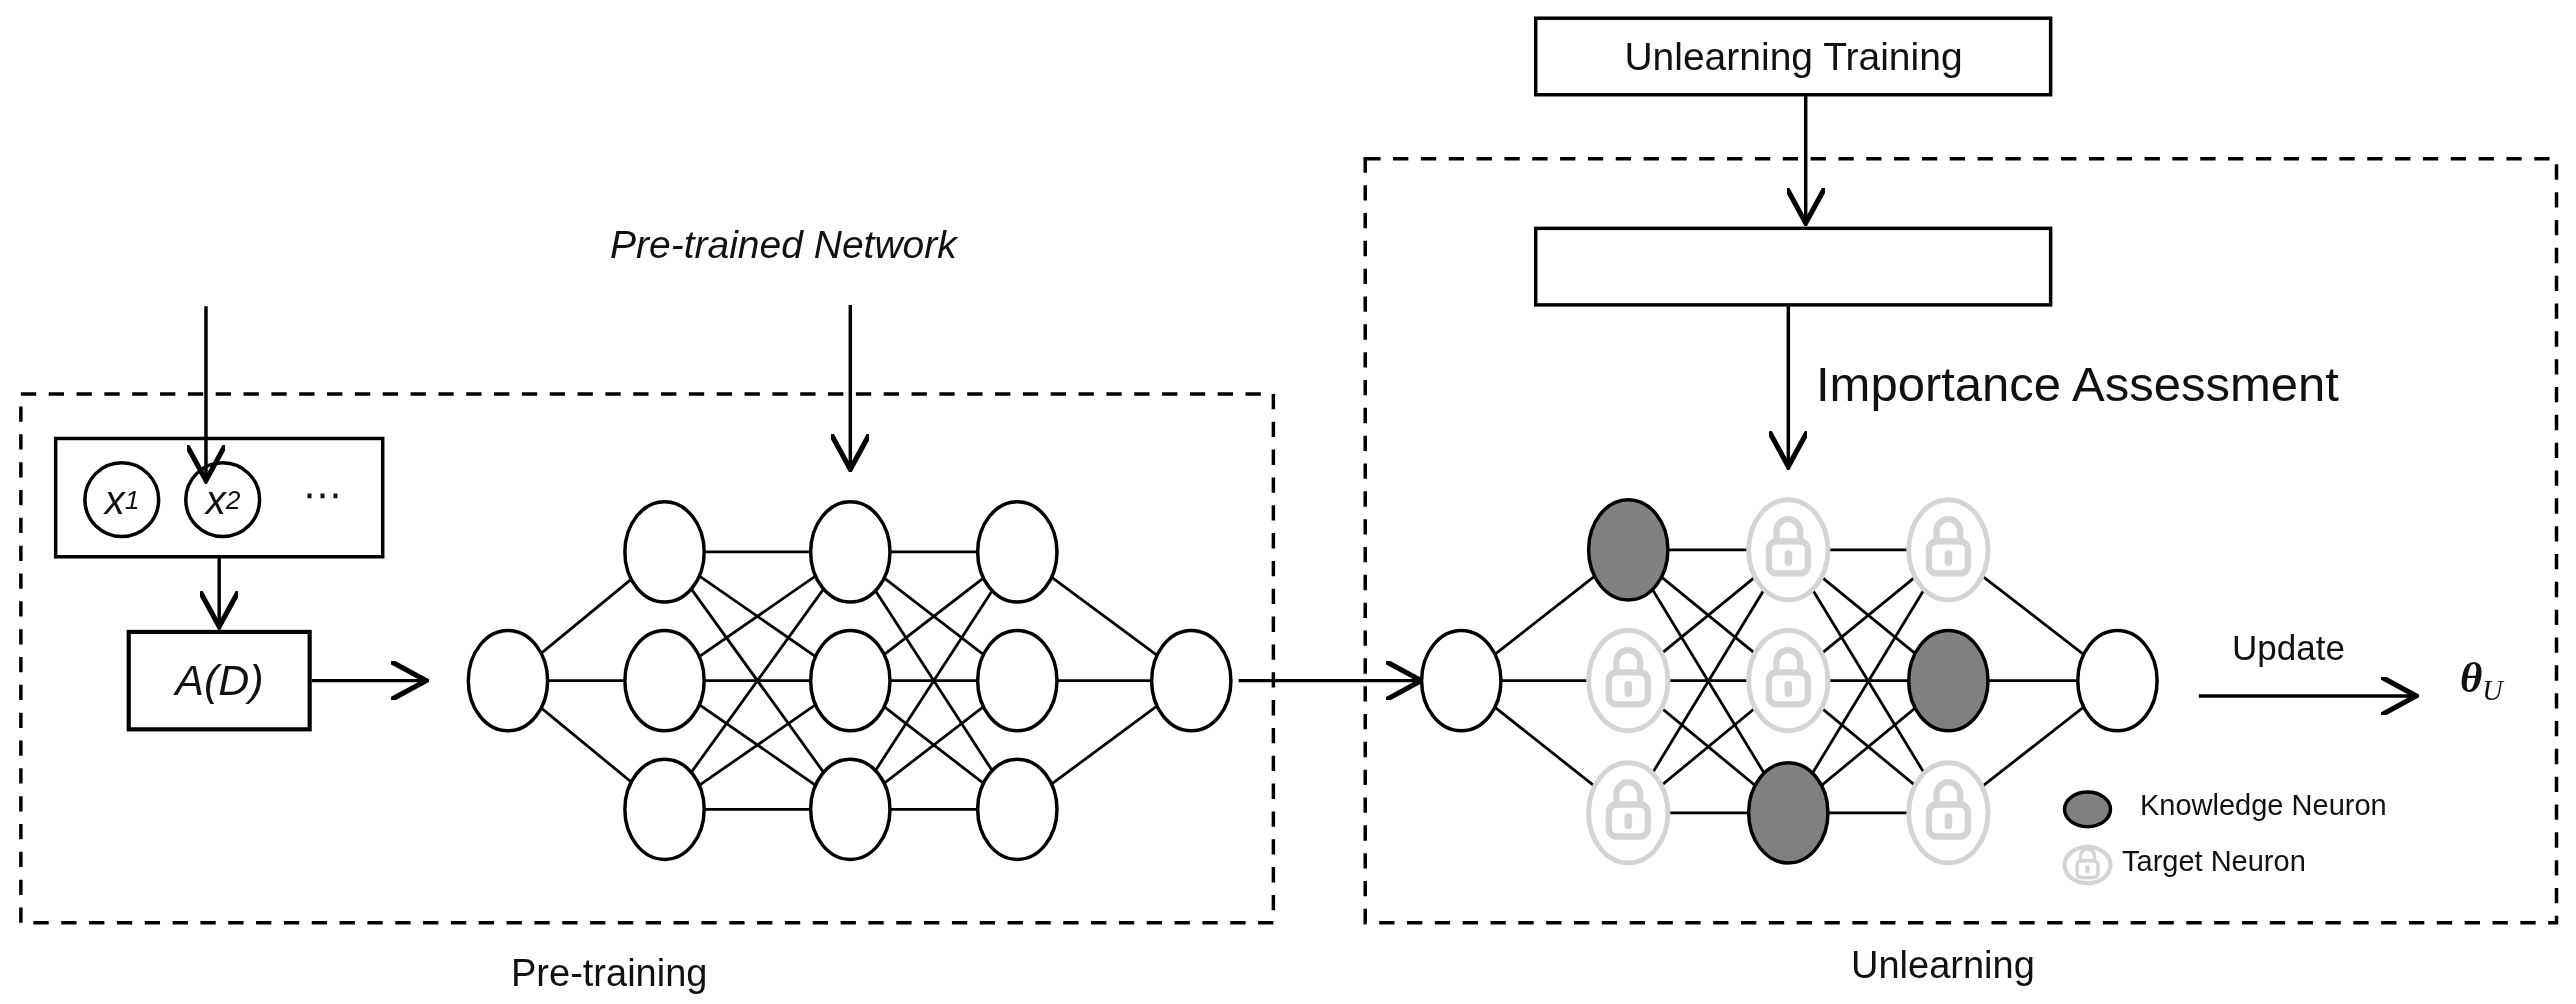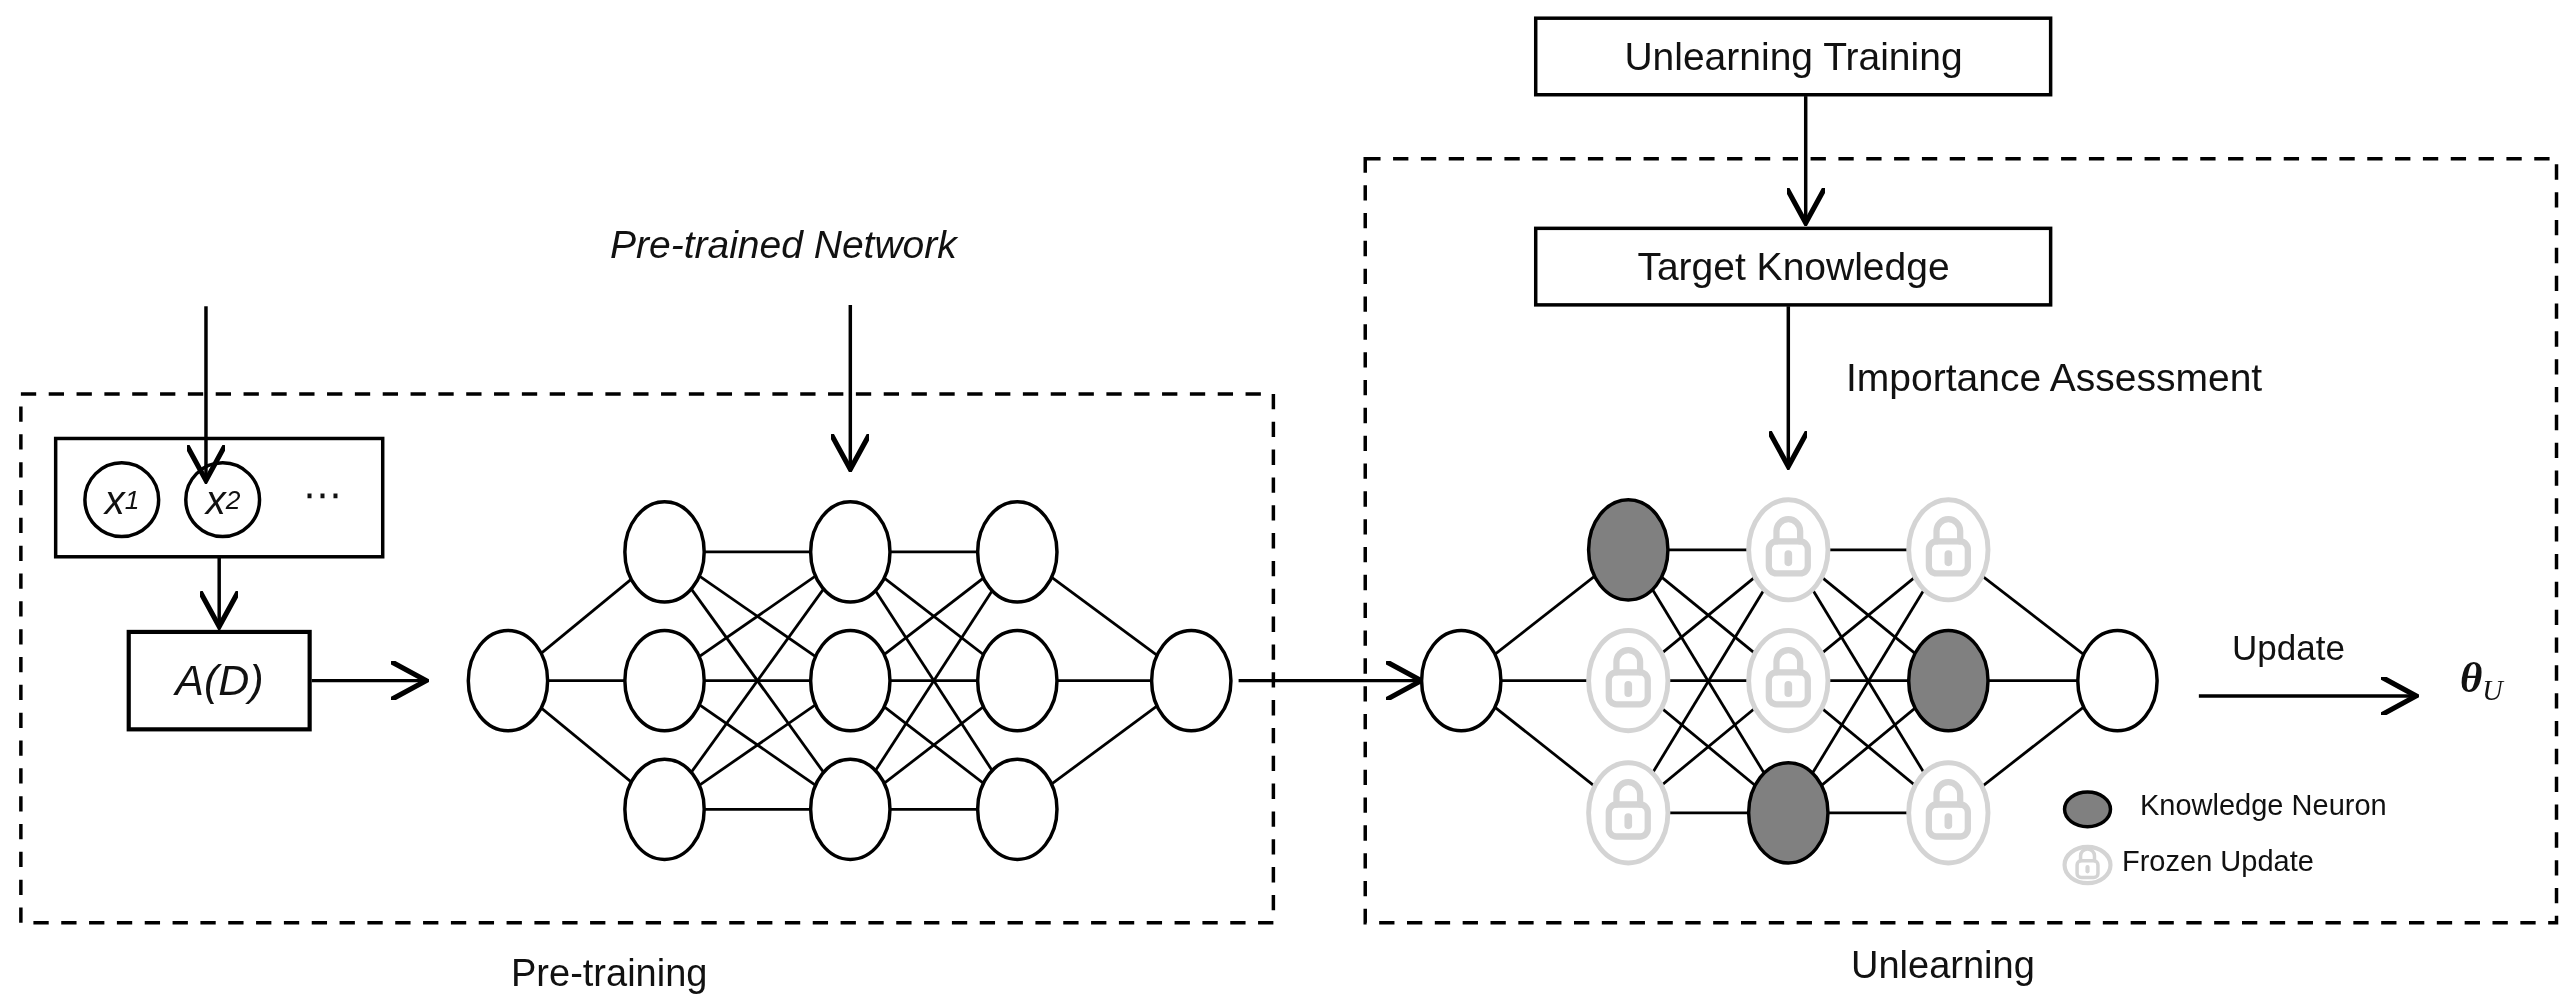--- a/index.html
+++ b/index.html
@@ -226,30 +226,29 @@
   </div>
 
   <div class="lbl lbl-plain" style="left:303px; top:472px; font-size:39px; letter-spacing:2.1px;">⋯</div>
 
   <div class="boxlabel lbl-math" style="left:129px; top:632px; width:181px; height:97px; font-size:43px;">A(D)</div>
 
   <div class="lbl lbl-plain" style="left:511px; top:944px; font-size:38px;margin-top:8px;">Pre-training</div>
 
   <div class="boxlabel lbl-plain" style="left:1536px; top:18px; width:515px; height:77px; font-size:39px;">Unlearning Training</div>
 
-  <div class="boxlabel lbl-plain" style="left:1536px; top:228px; width:515px; height:77px; font-size:39px;">Target Knowledge</div>
-
-  <div class="lbl lbl-plain" style="left:1816px; top:356px; font-size:39px;margin-left:30px;">Importance Assessment</div>
+
+  <div class="lbl lbl-plain" style="left:1816px; top:356px; font-size:49px;">Importance Assessment</div>
 
   <div class="lbl lbl-plain" style="left:2232px; top:628px; font-size:35px;text-align:right;">Update</div>
 
   <div class="lbl lbl-math" style="left:2460px; top:653px; font-size:43px; font-weight:bold;">
     <span>θ</span><sub style="font-weight:normal;">U</sub>
   </div>
 
   <div class="legend-text" style="left:2122px; top:789px; font-size:29px;margin-left:18px;">Knowledge Neuron</div>
 
-  <div class="legend-text" style="left:2122px; top:845px; font-size:29px;">Frozen Update</div>
+  <div class="legend-text" style="left:2122px; top:845px; font-size:29px;">Target Neuron</div>
 
   <div class="lbl lbl-plain" style="left:1851px; top:944px; font-size:38px;">Unlearning</div>
 
 </div>
 
 
 </body></html>

